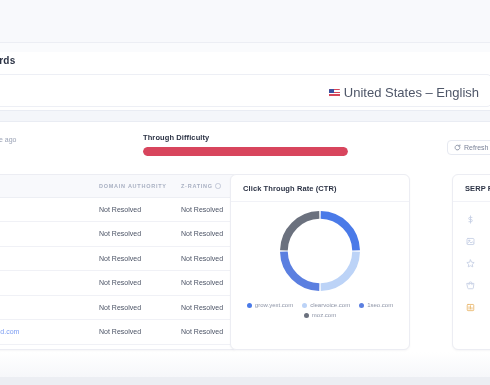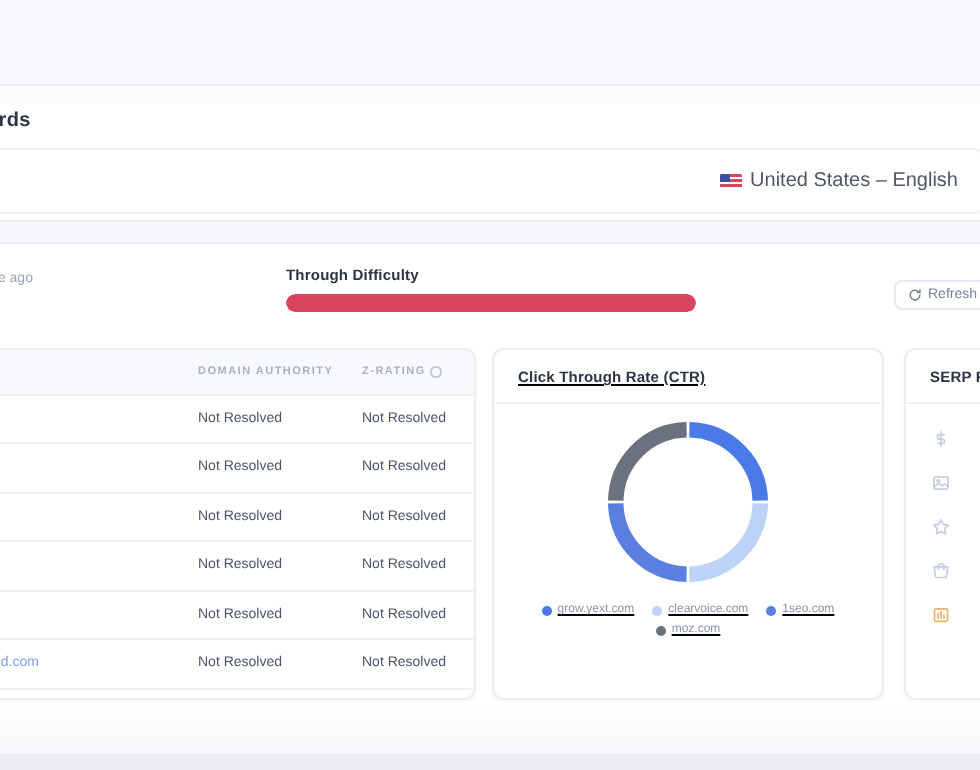--- a/index.html
+++ b/index.html
@@ -34,21 +34,21 @@
 
   
   .localebar {
     position: absolute; left: -20px; top: 74px; width: 512px; height: 33px;
     background: #ffffff; border: 1px solid #edeff5; border-radius: 5px;
   }
   .locale-chip {
     position: absolute; right: 5px; top: 7px;
     display: flex; align-items: center; gap: 4px;
     padding: 3px 7px; border-radius: 4px;
-    font-size: 10px; color: #4e5668; white-space: nowrap;
+    font-size: 13px; color: #4e5668; white-space: nowrap;
   }
   .flag {
     width: 11px; height: 8px; border-radius: 1px; position: relative;
     background: #d8dce6; overflow: hidden; flex: 0 0 auto;
   }
   .flag .stripes {
     position: absolute; inset: 0;
     background: repeating-linear-gradient(to bottom,
       #d6465a 0 1.3px, #ffffff 1.3px 2.6px);
   }
@@ -113,21 +113,21 @@
   }
   tbody td {
     border-bottom: 1px solid #f0f1f6;
     font-size: 7px; color: #4b5365; padding: 0 0 0 10px;
     height: 24.5px; white-space: nowrap; overflow: hidden;
   }
   tbody td.link { color: #7b9cf2; }
   tbody tr:last-child td { border-bottom: 1px solid #f0f1f6; }
 
   
-  #ctr-card { left: 246px; top: 174px; width: 196px; height: 176px; text-decoration: underline; }
+  #ctr-card { left: 230px; top: 174px; width: 180px; height: 176px; }
   .card-title {
     font-size: 7.5px; font-weight: bold; color: #2c3345;
     padding: 9px 0 0 12px; letter-spacing: .1px; white-space: nowrap;
   }
   .card-rule { margin: 8px 0 0 0; height: 1px; background: #f1f2f7; }
   .donut-wrap { position: relative; width: 100%; height: 92px; margin-top: 4px; }
   .donut { position: absolute; left: 50%; top: 2px; transform: translateX(-50%); }
   .legend {
     display: flex; flex-wrap: wrap; justify-content: center;
     gap: 4px 9px; padding: 4px 10px 0 10px;

